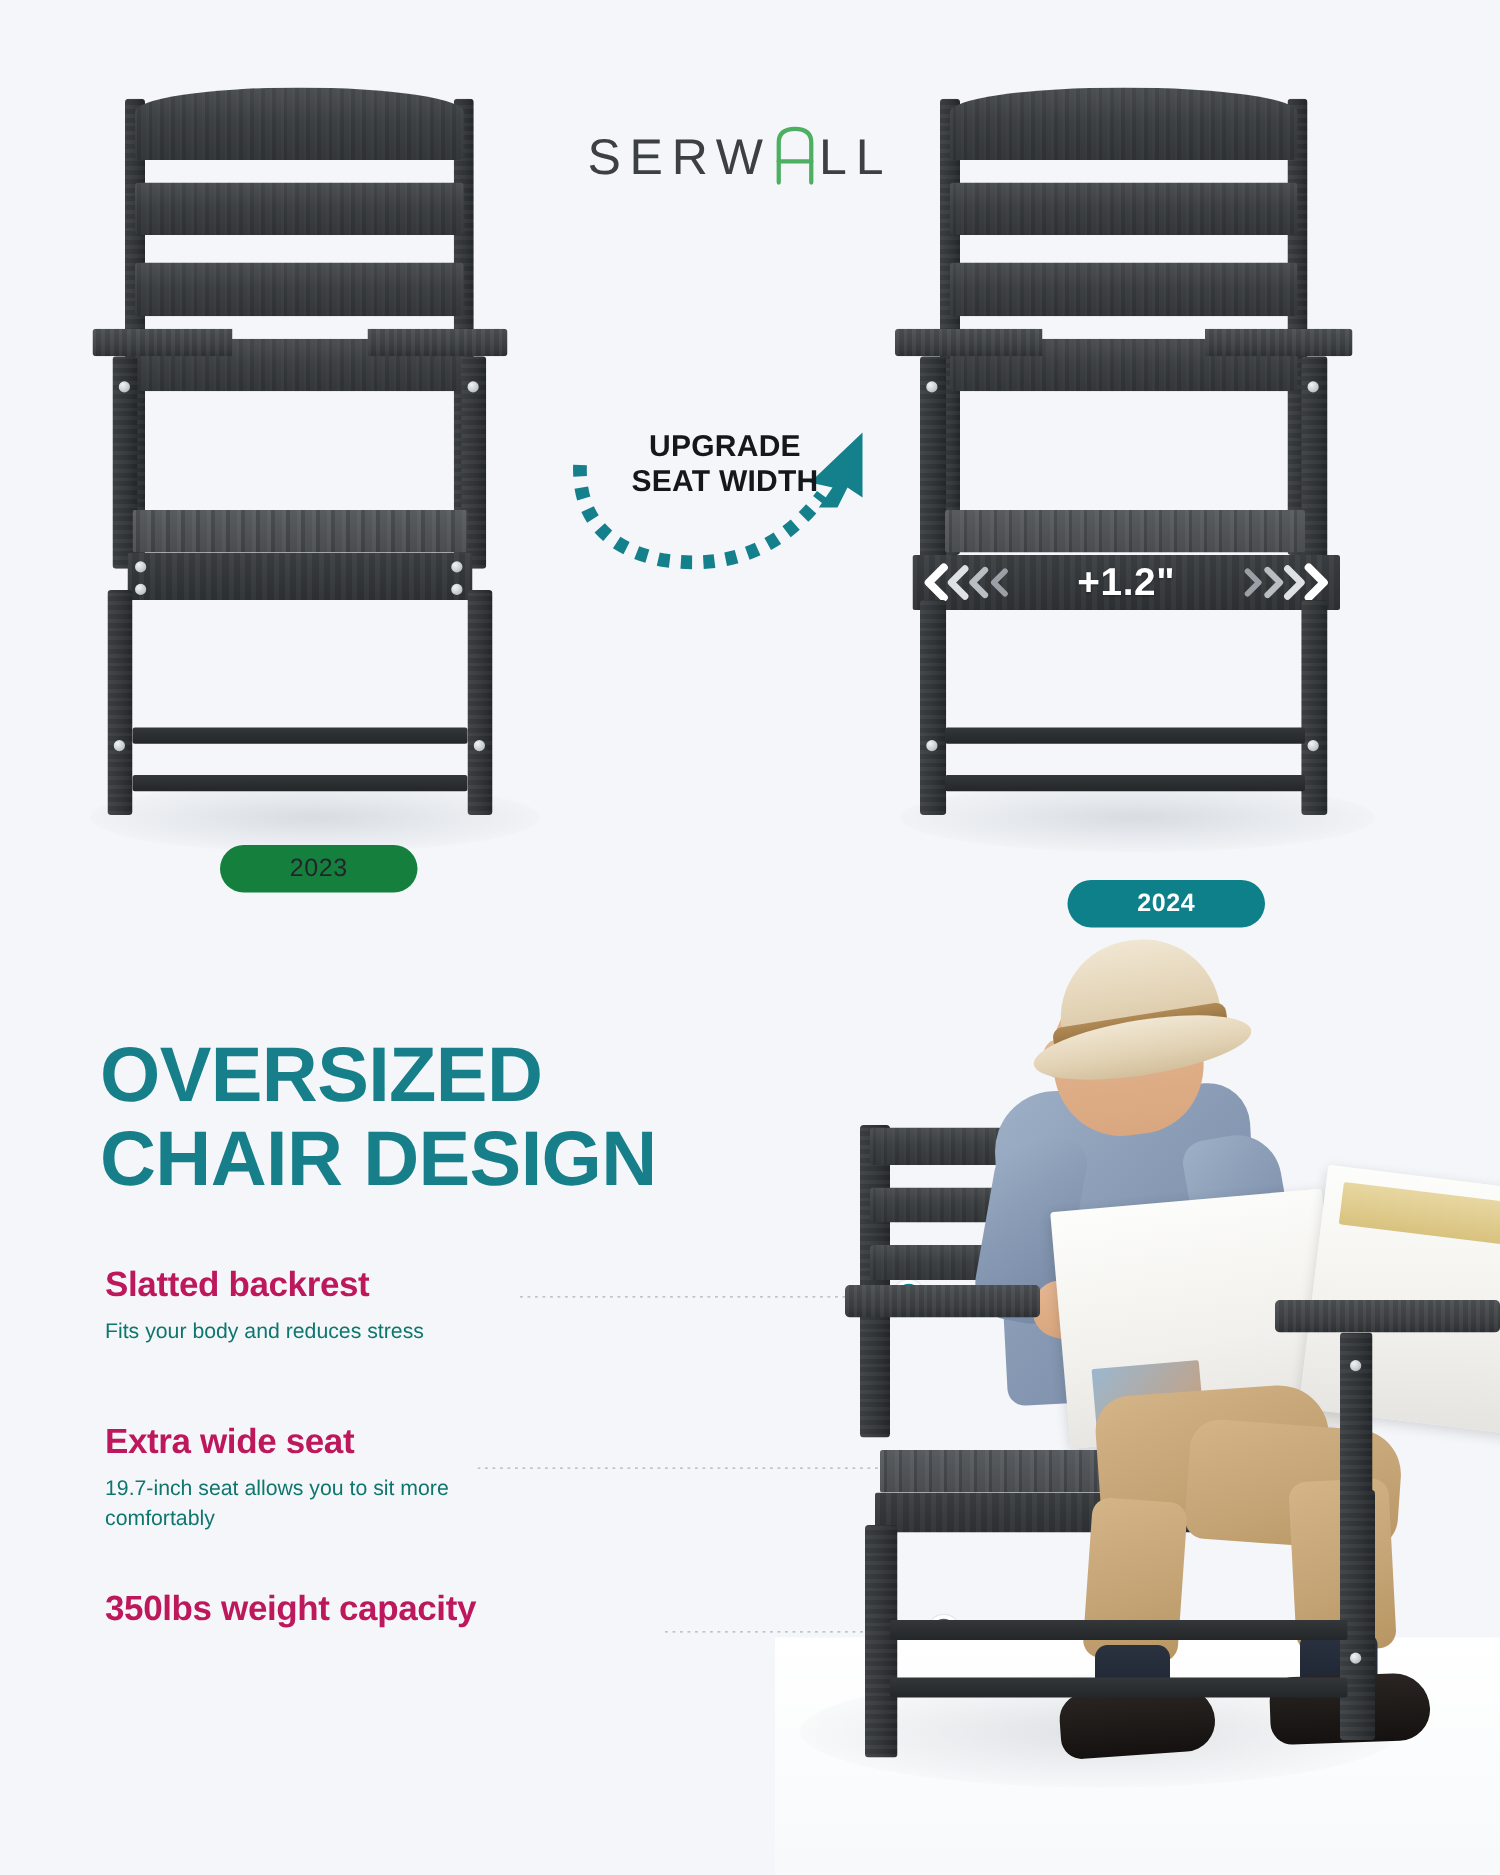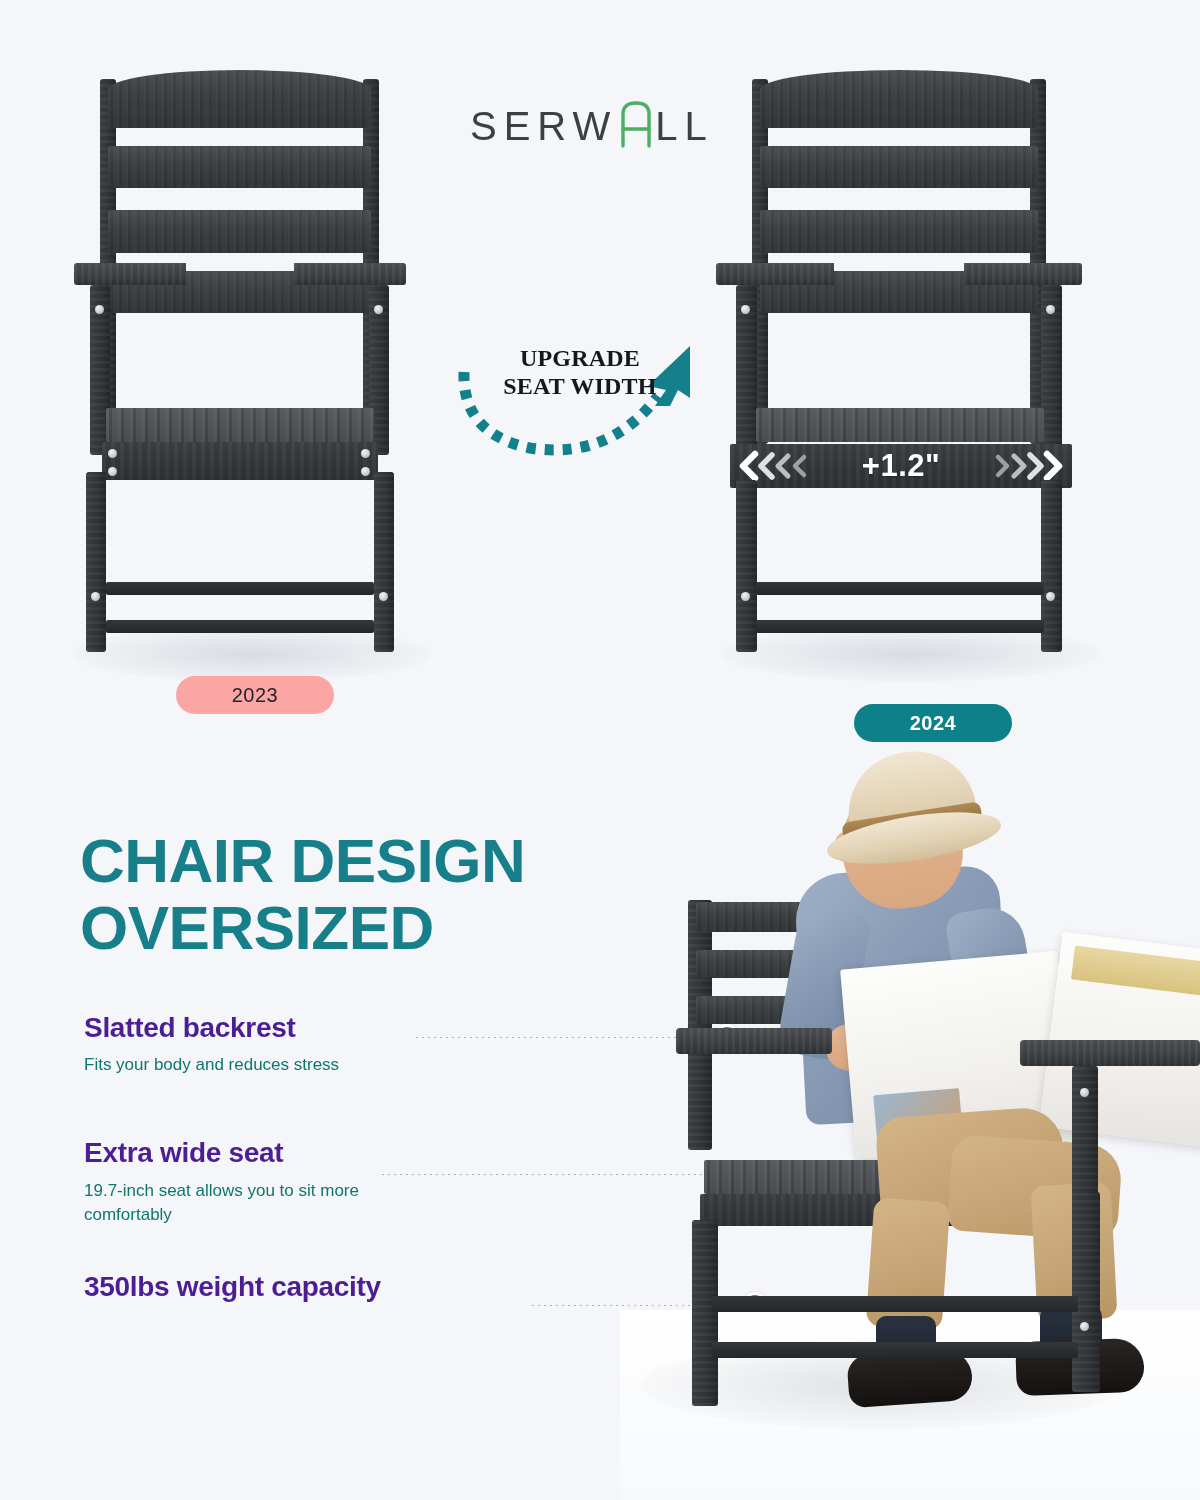--- a/index.html
+++ b/index.html
@@ -79,25 +79,25 @@
     background: radial-gradient(ellipse at 50% 50%, rgba(80,95,110,.17) 0%, rgba(80,95,110,.05) 55%, rgba(80,95,110,0) 78%);
     border-radius: 50%;
   }
 
   
   .year-badge {
     position: absolute; display: flex; align-items: center; justify-content: center;
     width: 158px; height: 38px; border-radius: 19px;
     font-size: 20px; font-weight: 400; letter-spacing: .5px;
   }
-  .year-badge.old { background: #fca5a5; color: #22262a; }
+  .year-badge.old { background: #15803d; color: #22262a; }
   .year-badge.new { background: #0d8089; color: #ffffff; font-weight: 700; }
 
   
-  .upgrade-callout { position: absolute; left: 452px; top: 330px; width: 250px; height: 130px; font-family: Liberation Serif, serif; }
+  .upgrade-callout { position: absolute; left: 452px; top: 330px; width: 250px; height: 130px; }
   .upgrade-text {
     position: absolute; left: 38px; top: 14px; width: 180px;
     font-size: 24px; font-weight: 800; color: #14181c; line-height: 1.18;
     letter-spacing: .2px; text-align: center;
   }
   .upgrade-callout svg { position: absolute; left: 0; top: 0; }
 
   
   .measure-bar {
     position: absolute; display: flex; align-items: center; justify-content: space-between;
@@ -116,21 +116,21 @@
   .headline {
     position: absolute; left: 80px; top: 88px;
     font-size: 62px; font-weight: 800; color: #177f89;
     line-height: 1.08; letter-spacing: -.5px;
   }
   .headline-line { display: block; }
 
   .features { position: absolute; left: 84px; top: 272px; width: 470px; }
   .feature { position: relative; margin-bottom: 44px; }
   .feature-title {
-    font-size: 28px; font-weight: 800; color: #4c1d95; letter-spacing: -.3px;
+    font-size: 28px; font-weight: 800; color: #be185d; letter-spacing: -.3px;
     line-height: 1.15; margin-bottom: 9px;
   }
   .feature-desc {
     font-size: 17px; font-weight: 400; color: #0f766e; line-height: 1.42;
     max-width: 330px;
   }
 
   .dot-line {
     position: absolute; height: 1px;
     background-image: linear-gradient(90deg, #aab3bd 0 2px, rgba(0,0,0,0) 2px 6px);
@@ -294,22 +294,22 @@
       <div class="upgrade-text">
         <span>UPGRADE</span><br>
         <span>SEAT WIDTH</span>
       </div>
     </div>
   </div>
 
   <div class="bottom-section">
 
     <h1 class="headline">
+      <span class="headline-line">OVERSIZED</span>
       <span class="headline-line">CHAIR DESIGN</span>
-      <span class="headline-line">OVERSIZED</span>
     </h1>
 
     <div class="features">
       <div class="feature" style="margin-bottom:60px;">
         <div class="feature-title">Slatted backrest</div>
         <div class="feature-desc">Fits your body and reduces stress</div>
       </div>
       <div class="feature" style="margin-bottom:44px;">
         <div class="feature-title">Extra wide seat</div>
         <div class="feature-desc">19.7-inch seat allows you to sit more comfortably</div>

